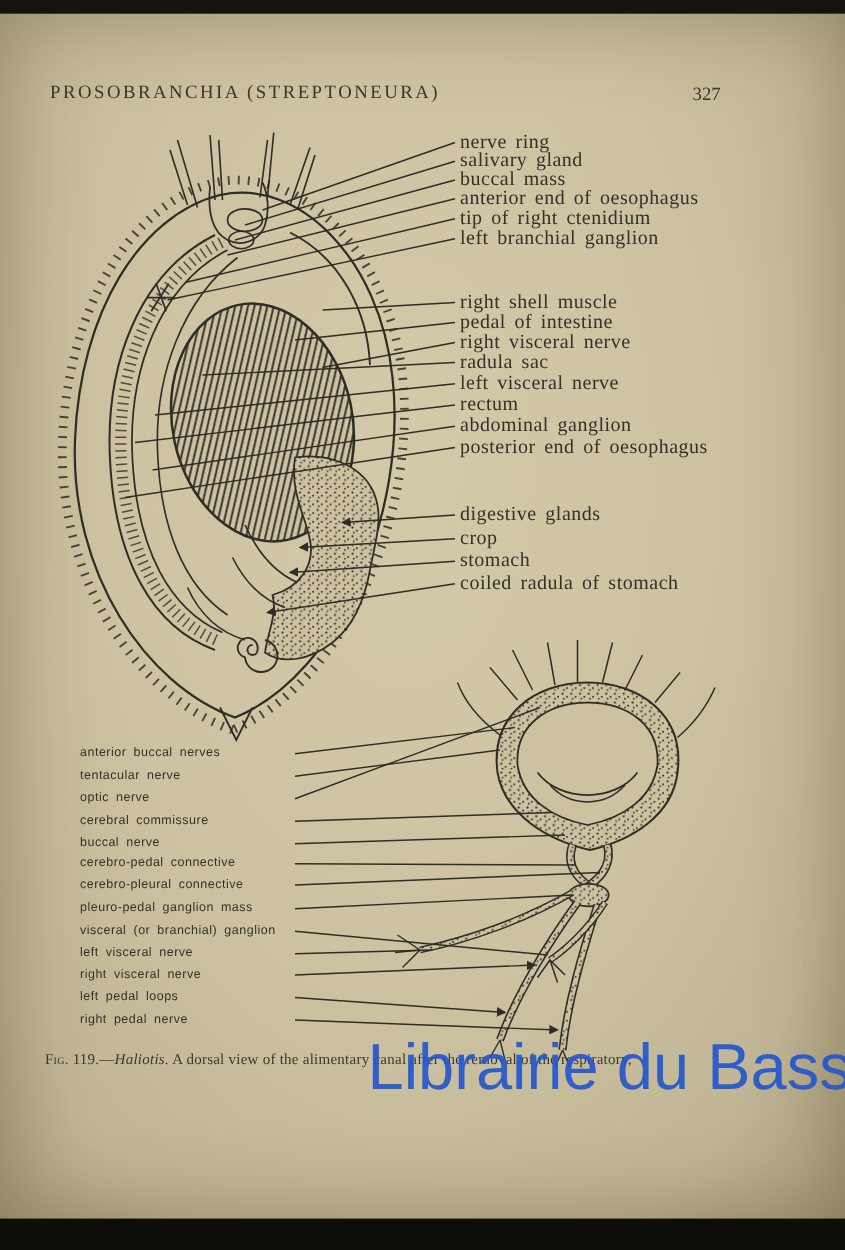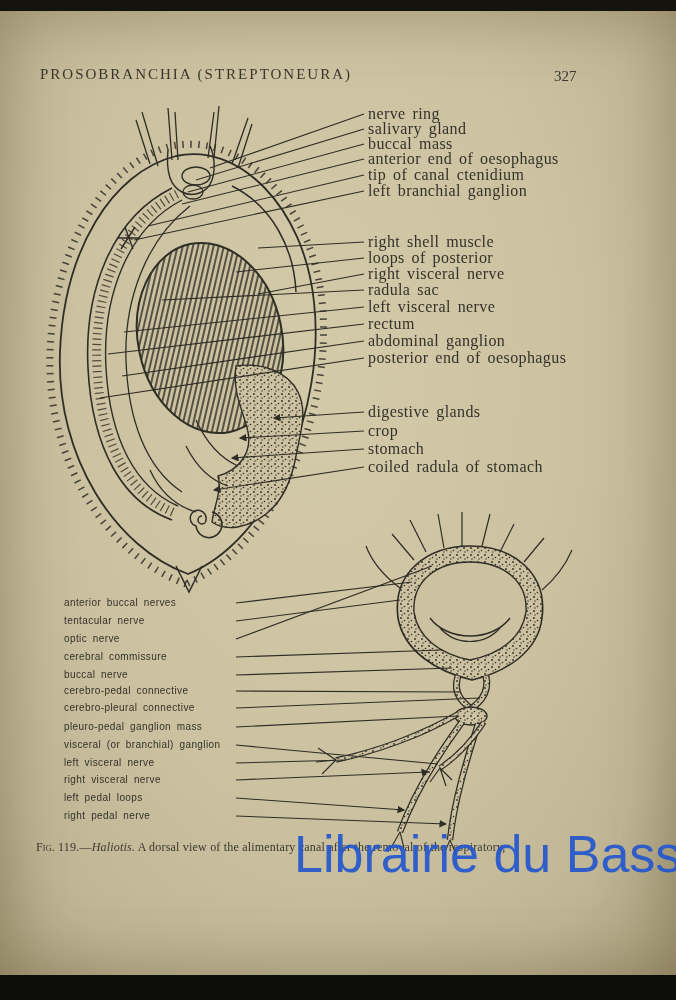--- a/index.html
+++ b/index.html
@@ -172,24 +172,24 @@
     <line x1="236" y1="780" x2="428" y2="772" marker-end="url(#arrow)"></line>
     <line x1="236" y1="798" x2="404" y2="810" marker-end="url(#arrow)"></line>
     <line x1="236" y1="816" x2="446" y2="824" marker-end="url(#arrow)"></line>
   </g>
 </svg>
 
 <div class="lu" style="top:107px">nerve ring</div>
 <div class="lu" style="top:122px">salivary gland</div>
 <div class="lu" style="top:137px">buccal mass</div>
 <div class="lu" style="top:152px">anterior end of oesophagus</div>
-<div class="lu" style="top:168px">tip of canal ctenidium</div>
+<div class="lu" style="top:168px">tip of right ctenidium</div>
 <div class="lu" style="top:184px">left branchial ganglion</div>
 <div class="lu" style="top:235px">right shell muscle</div>
-<div class="lu" style="top:251px">loops of posterior</div>
+<div class="lu" style="top:251px">pedal of intestine</div>
 <div class="lu" style="top:267px">right visceral nerve</div>
 <div class="lu" style="top:283px">radula sac</div>
 <div class="lu" style="top:300px">left visceral nerve</div>
 <div class="lu" style="top:317px">rectum</div>
 <div class="lu" style="top:334px">abdominal ganglion</div>
 <div class="lu" style="top:351px">posterior end of oesophagus</div>
 <div class="lu" style="top:405px">digestive glands</div>
 <div class="lu" style="top:424px">crop</div>
 <div class="lu" style="top:442px">stomach</div>
 <div class="lu" style="top:460px">coiled radula of stomach</div>

